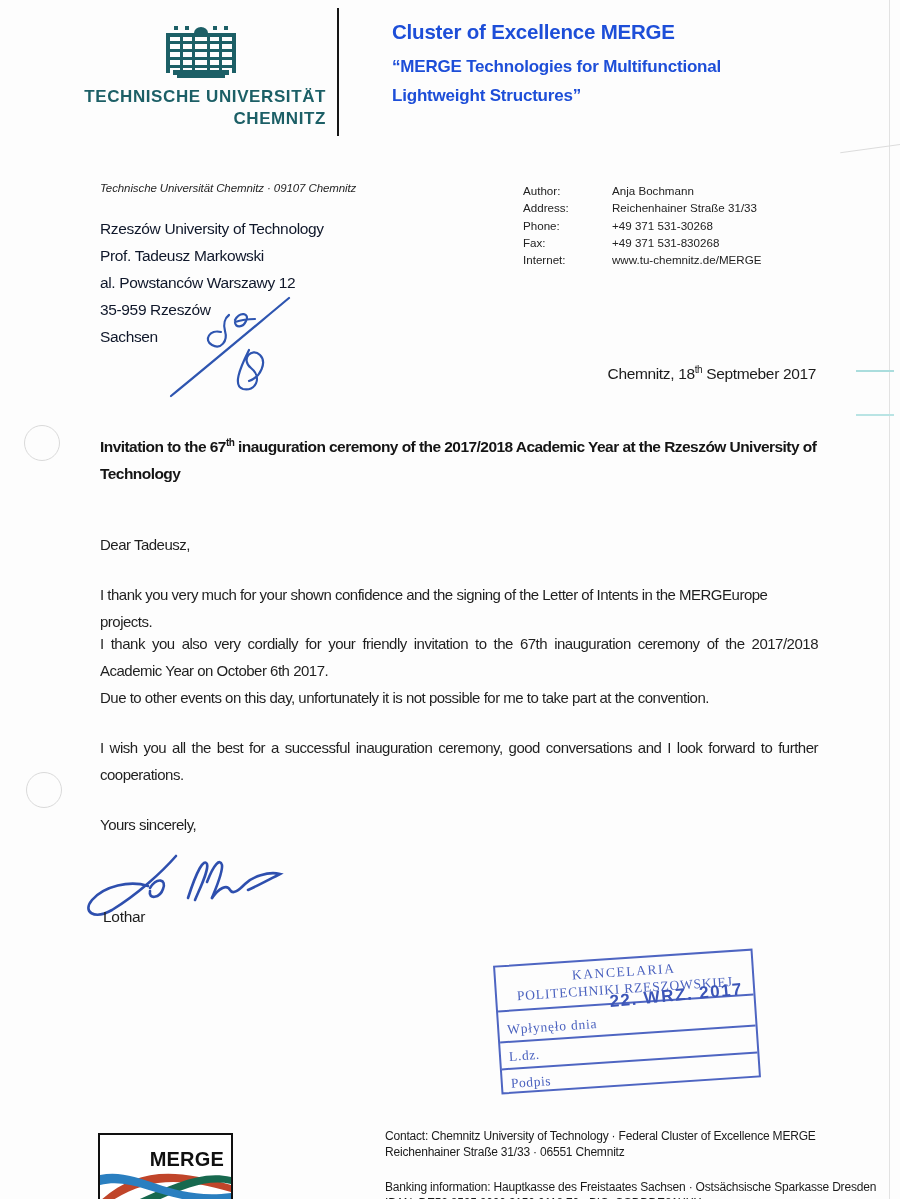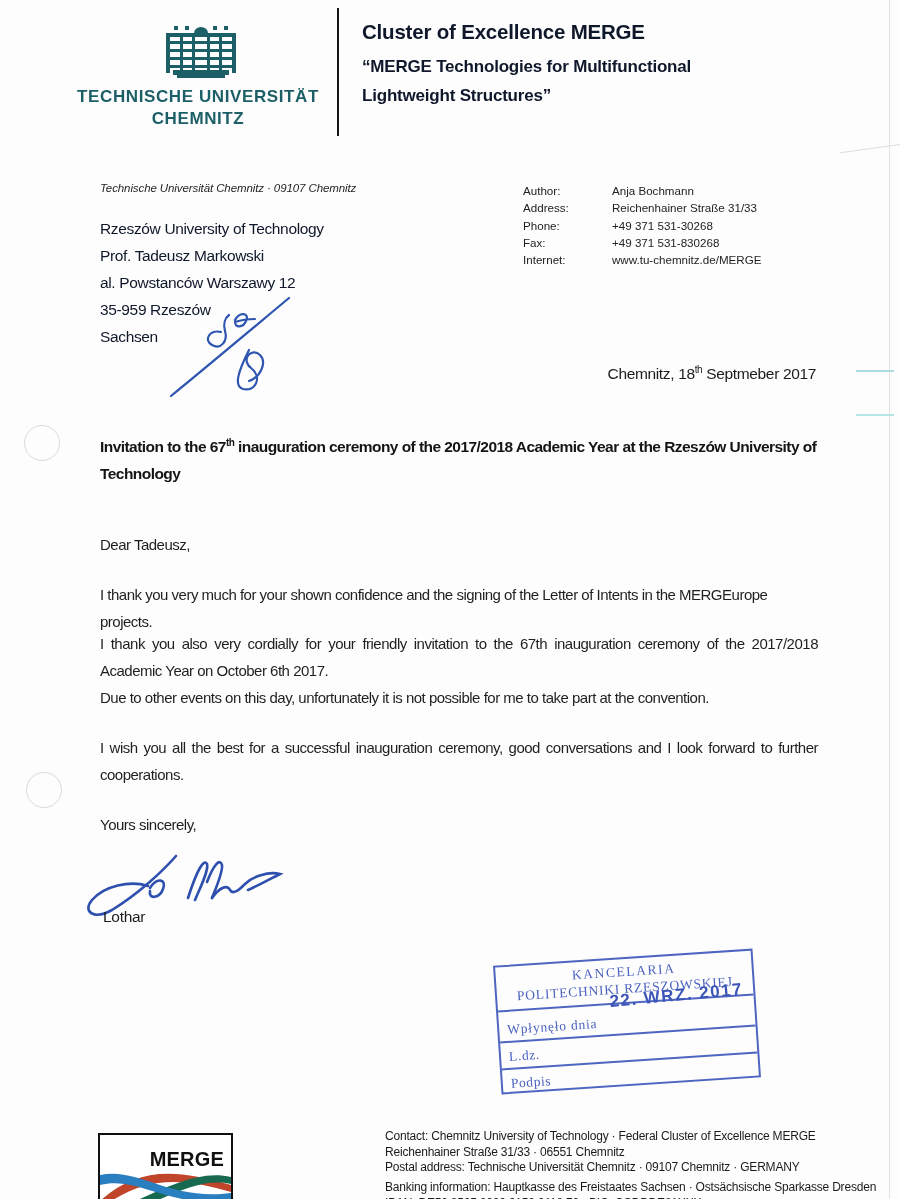--- a/index.html
+++ b/index.html
@@ -5,24 +5,24 @@
   html,body{margin:0;padding:0;}
   body{background:#ffffff;}
   .page{
     position:relative; width:900px; height:1199px; overflow:hidden;
     background:#fdfdfd; font-family:"Liberation Sans", sans-serif; color:#1e1e1e;
   }
   .abs{position:absolute;}
 
   
   .tu-logo{left:158px; top:24px;}
-  .tu-name{left:70px; top:86px; width:256px; text-align:center;
+  .tu-name{left:70px; top:86px; width:256px; text-align:right;
     color:#1c5f66; font-size:17px; font-weight:600; letter-spacing:0.6px; line-height:22px;}
   .divider{left:337px; top:8px; width:2px; height:128px; background:#161616;}
-  .cluster{left:362px; top:20px; color:#0f172a;}
+  .cluster{left:392px; top:20px; color:#1d4ed8;}
   .cluster-title{font-size:20.5px; font-weight:700; letter-spacing:-0.2px;}
   .cluster-sub{font-size:17px; font-weight:600; letter-spacing:-0.2px; line-height:29px; margin-top:8px;}
 
   
   .sender-line{left:100px; top:182px; font-size:11.5px; color:#252525; letter-spacing:-0.1px;font-style:italic;}
   .recipient{left:100px; top:215px; font-size:15.5px; line-height:27px; color:#0f172a; letter-spacing:-0.35px;}
 
   
   .contact{left:523px; top:182px; font-size:11.6px; line-height:17.3px; color:#222;}
   .contact .row{display:flex;}
@@ -205,21 +205,20 @@
     <svg class="merge-waves" width="131" height="56" viewBox="0 0 131 56">
       <path d="M0,40 C 35,8 72,6 131,24 L131,31 C 74,14 40,18 0,48 Z" fill="#c0452a"></path>
       <path d="M0,52 C 45,42 88,6 131,16 L131,23 C 90,14 50,50 0,60 Z" fill="#17694f"></path>
       <path d="M0,14 C 40,6 68,40 131,32 L131,40 C 70,48 38,14 0,24 Z" fill="#2a7fc0"></path>
     </svg>
   </div>
 
   <div class="abs footer-text">
     <div>Contact: Chemnitz University of Technology · Federal Cluster of Excellence MERGE</div>
     <div>Reichenhainer Straße 31/33 · 06551 Chemnitz</div>
-    <div>Postal address: Technische Universität Chemnitz · 09107 Chemnitz · GERMANY</div>
   </div>
   <div class="abs footer-bank">
     <div>Banking information: Hauptkasse des Freistaates Sachsen · Ostsächsische Sparkasse Dresden</div>
     <div>IBAN: DE52 8505 2000 3150 0118 70 · BIC: OSDDDE81XXX</div>
   </div>
 
   <div class="abs scan-vline"></div>
   <div class="abs scan-diag"></div>
   <div class="abs scan-tick1"></div>
   <div class="abs scan-tick2"></div>

